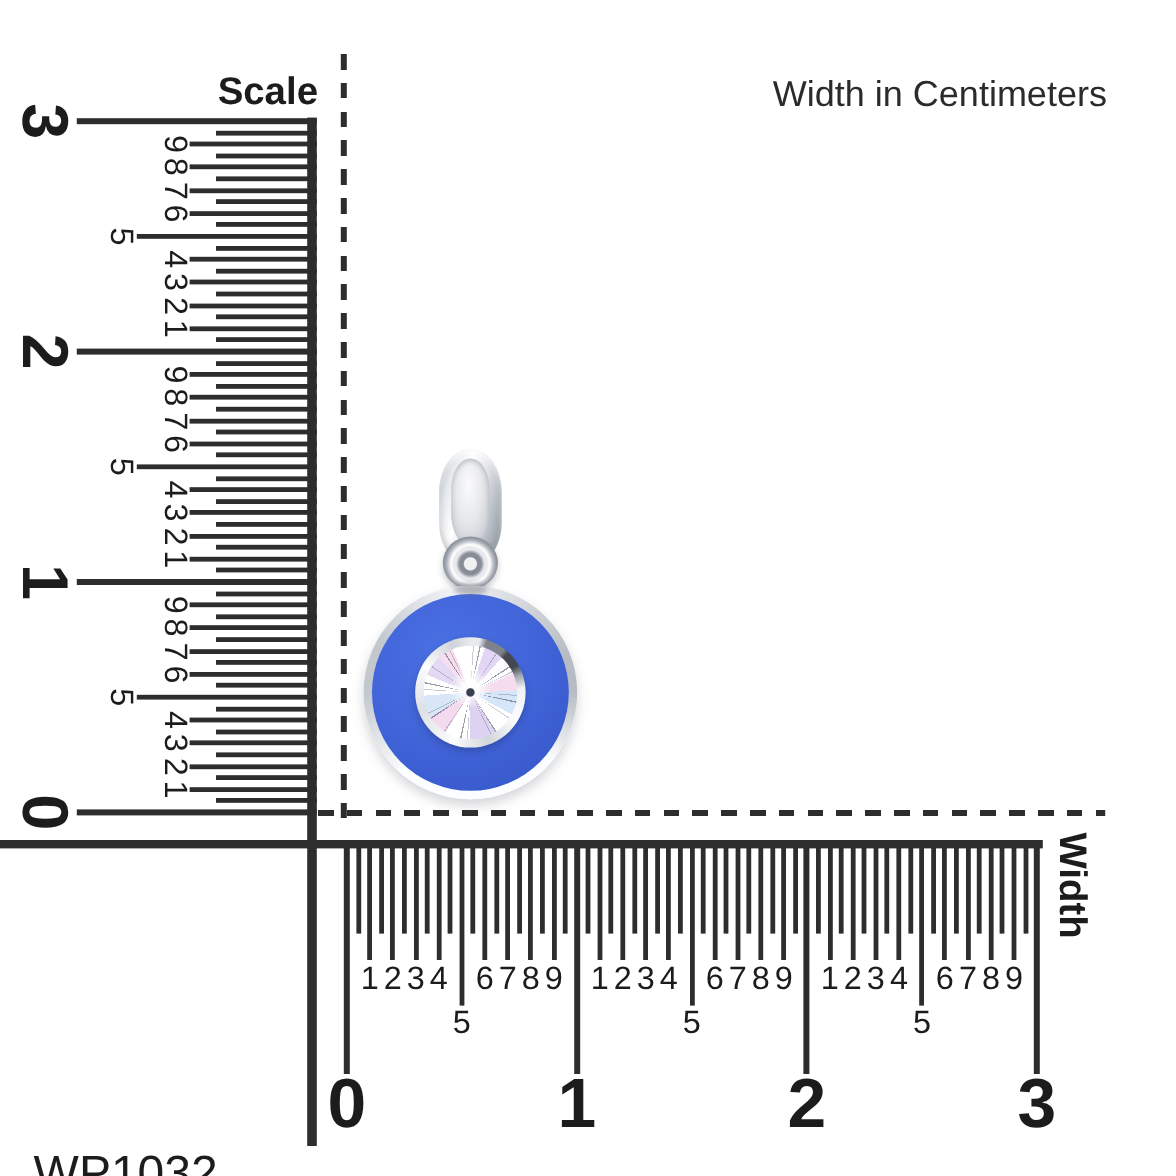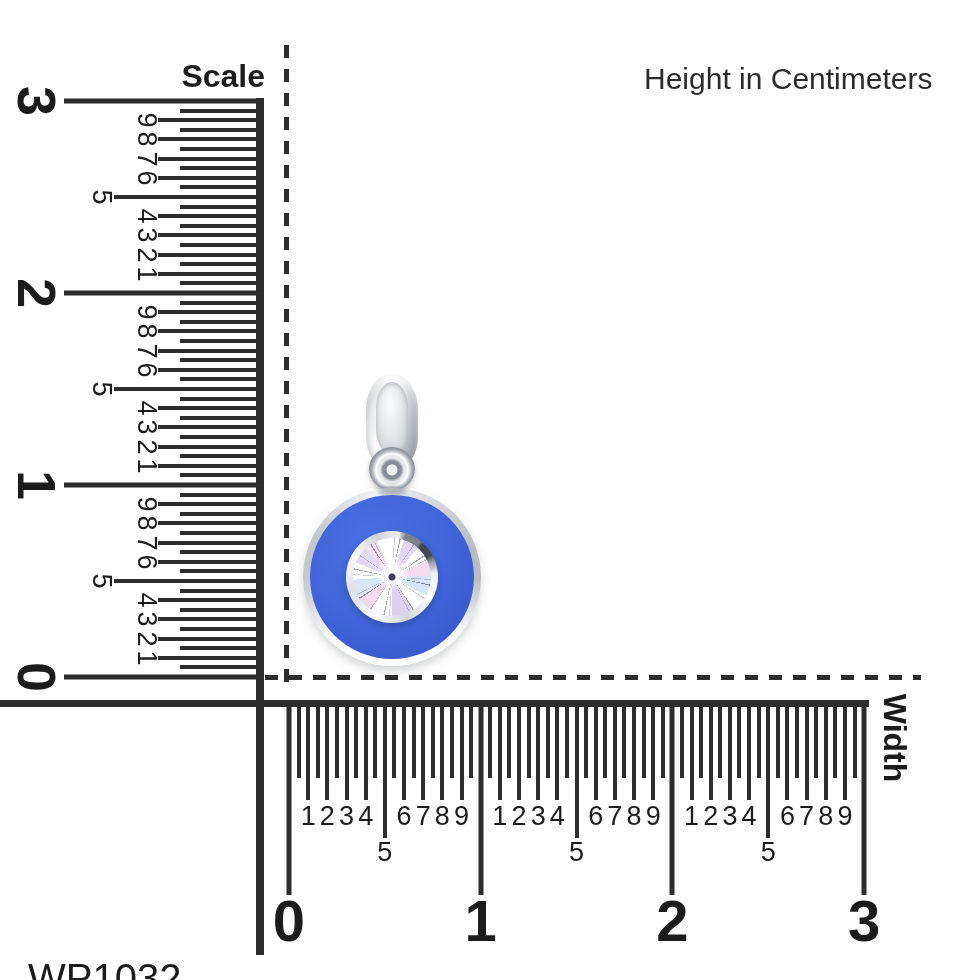--- a/index.html
+++ b/index.html
@@ -274,21 +274,21 @@
         <div class="htick sub" style="left: 835.345px;"></div>
         <div class="htick mm" style="left: 844.93px;"></div>
         <span class="hlabel hmm" style="left: 844.93px;">9</span>
         <div class="htick sub" style="left: 854.515px;"></div>
         <div class="htick major" style="left: 864.1px;"></div>
         <span class="hlabel hmaj" style="left: 864.1px;">3</span>
       </div>
     <div class="width-title">Width</div>
   </div>
 
-  <div class="scale-note">Height in Centimeters</div>
+  <div class="scale-note">Width in Centimeters</div>
   <div class="product-code">WP1032</div>
 
   <div class="pendant">
     <div class="bail"></div>
     <div class="bail-recess"></div>
     <div class="bail-loop"></div>
     <div class="disc">
       <div class="enamel"></div>
       <div class="bezel"></div>
       <div class="diamond"></div>

